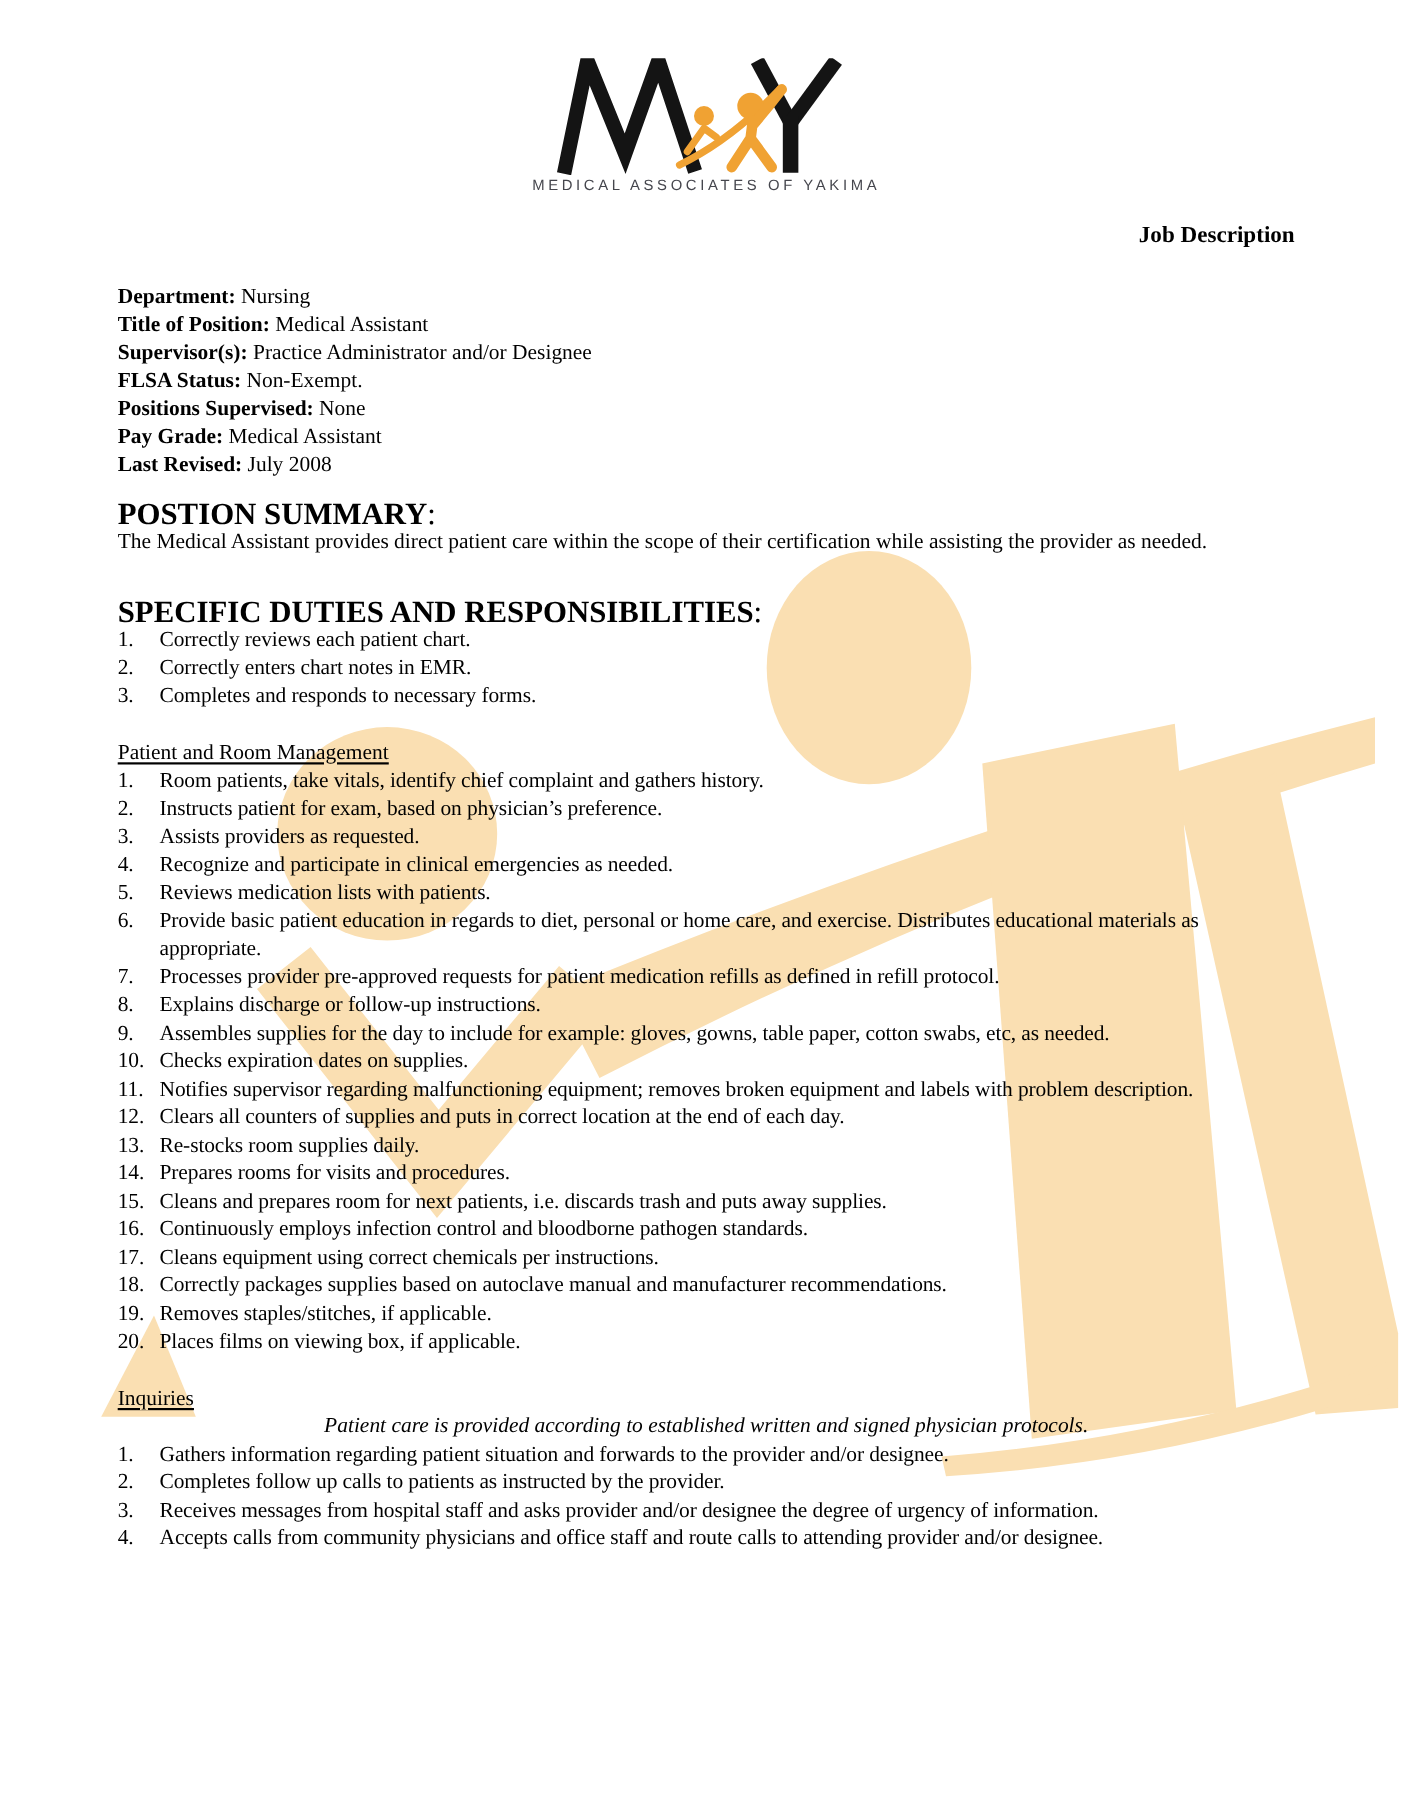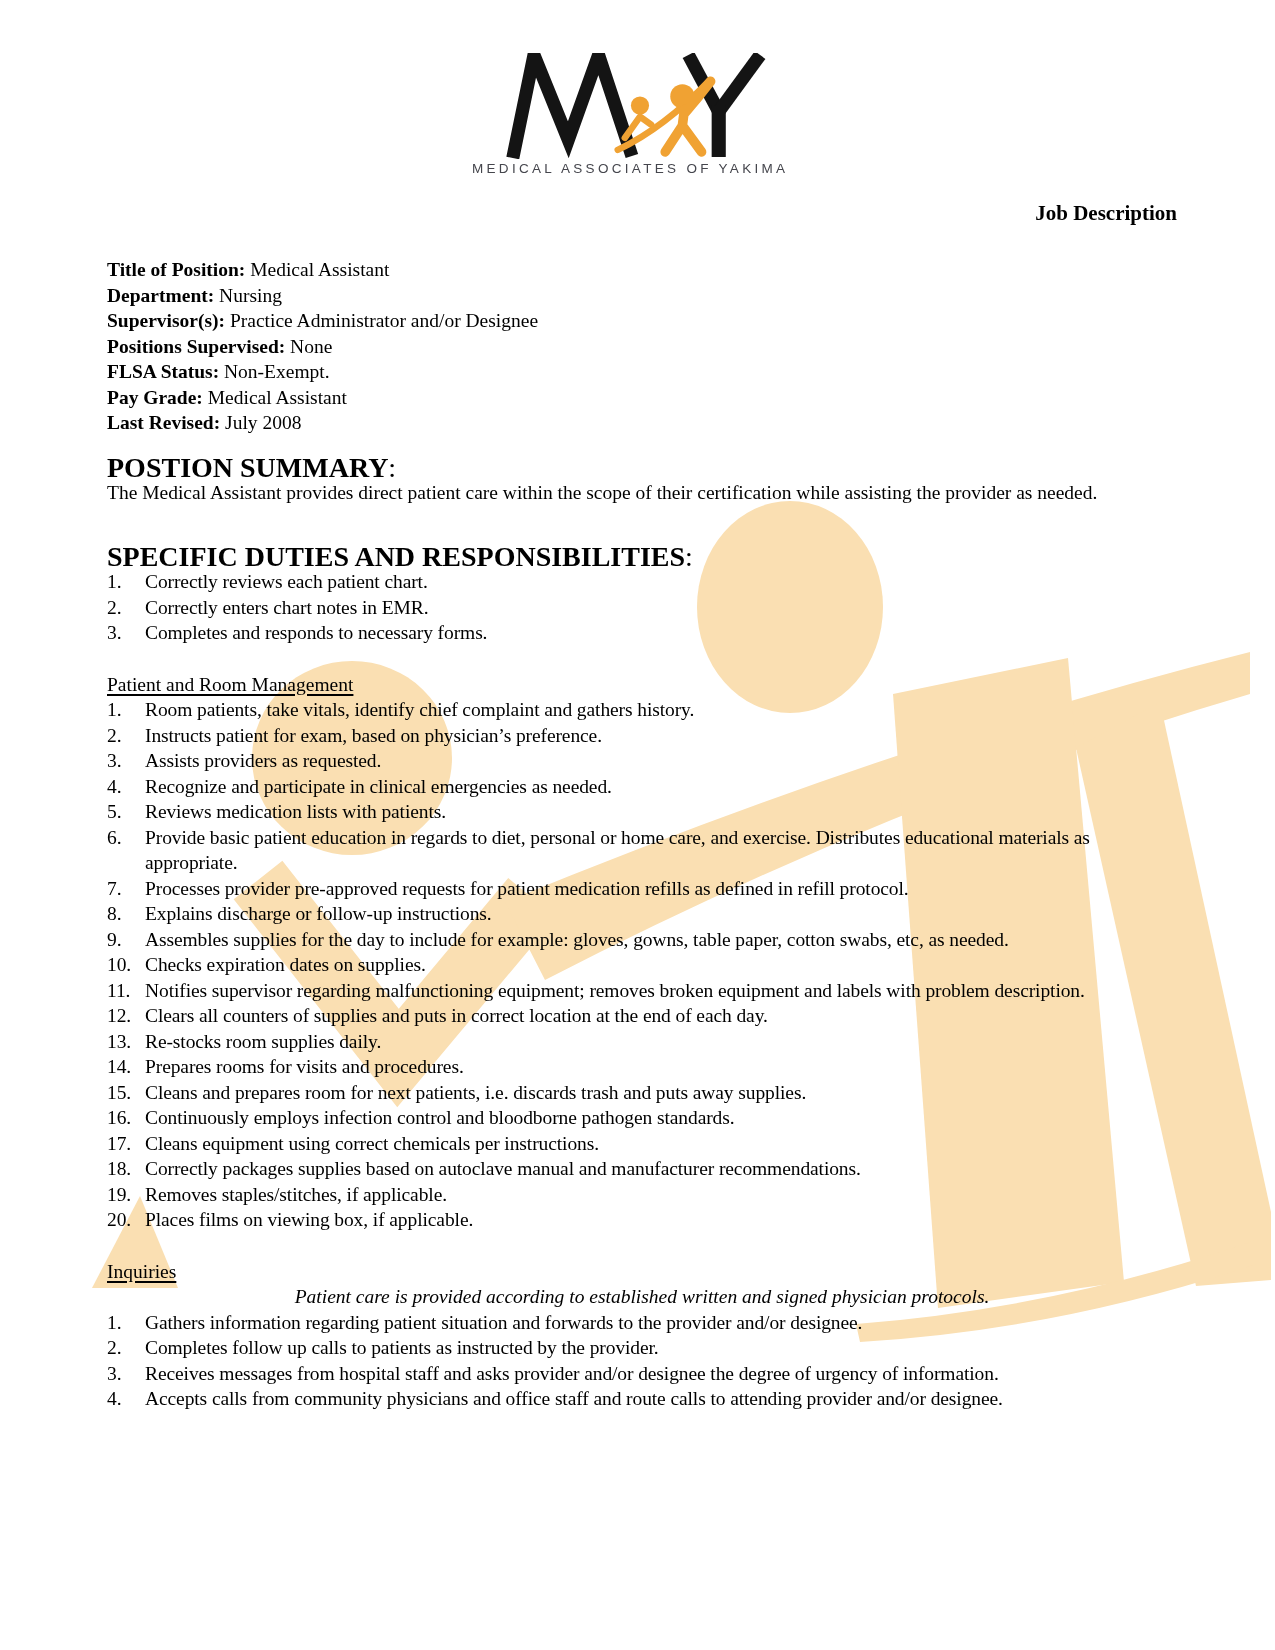--- a/index.html
+++ b/index.html
@@ -19,21 +19,21 @@
     font-family:"Liberation Serif","DejaVu Serif",serif;
     color:#000;
   }
   .watermark{
     position:absolute;left:0;top:0;width:1275px;height:1650px;
     z-index:0;pointer-events:none;
   }
   .content{position:relative;z-index:1;padding:53px 98px 0 107px;}
 
   
-  .logo-block{width:340px;margin:0 auto;}
+  .logo-block{width:340px;margin:0 auto;text-align:center;}
   .logomark{display:block;margin:0 auto;width:272px;height:106px;}
   .tagline{
     font-family:"Liberation Sans","DejaVu Sans",sans-serif;
     font-size:13.5px;letter-spacing:0.245em;color:var(--tagline);
     white-space:nowrap;margin-top:2px;
   }
   .doc-title{
     text-align:right;font-size:21px;font-weight:bold;
     margin:24px 0 0 0;line-height:26px;
   }
@@ -118,25 +118,25 @@
           <path d="M 153 98 L 170 72 M 170 72 L 189 98 M 170 72 L 172 56 M 172 60 Q 185 45 198 28" stroke-width="9.5"></path>
         </g>
       </svg>
       <div class="tagline">MEDICAL ASSOCIATES OF YAKIMA</div>
     </header>
 
     <h1 class="doc-title">Job Description</h1>
 
     <section class="meta">
 
-    <div class="meta-row"><span class="b">Title of Position:</span> <span>Medical Assistant</span></div>
-        <div class="meta-row"><span class="b">Department:</span> <span>Nursing</span></div>
+    <div class="meta-row"><span class="b">Department:</span> <span>Nursing</span></div>
+        <div class="meta-row"><span class="b">Title of Position:</span> <span>Medical Assistant</span></div>
         <div class="meta-row"><span class="b">Supervisor(s):</span> <span>Practice Administrator and/or Designee</span></div>
+        <div class="meta-row"><span class="b">FLSA Status:</span> <span>Non-Exempt.</span></div>
         <div class="meta-row"><span class="b">Positions Supervised:</span> <span>None</span></div>
-        <div class="meta-row"><span class="b">FLSA Status:</span> <span>Non-Exempt.</span></div>
         <div class="meta-row"><span class="b">Pay Grade:</span> <span>Medical Assistant</span></div>
         <div class="meta-row"><span class="b">Last Revised:</span> <span>July 2008</span></div>
       </section>
 
     <section class="sec-summary">
       <p class="h2"><span class="b">POSTION SUMMARY</span><span>:</span></p>
       <p>The Medical Assistant provides direct patient care within the scope of their certification while assisting the provider as needed.</p>
     </section>
 
     <section class="sec-duties">

